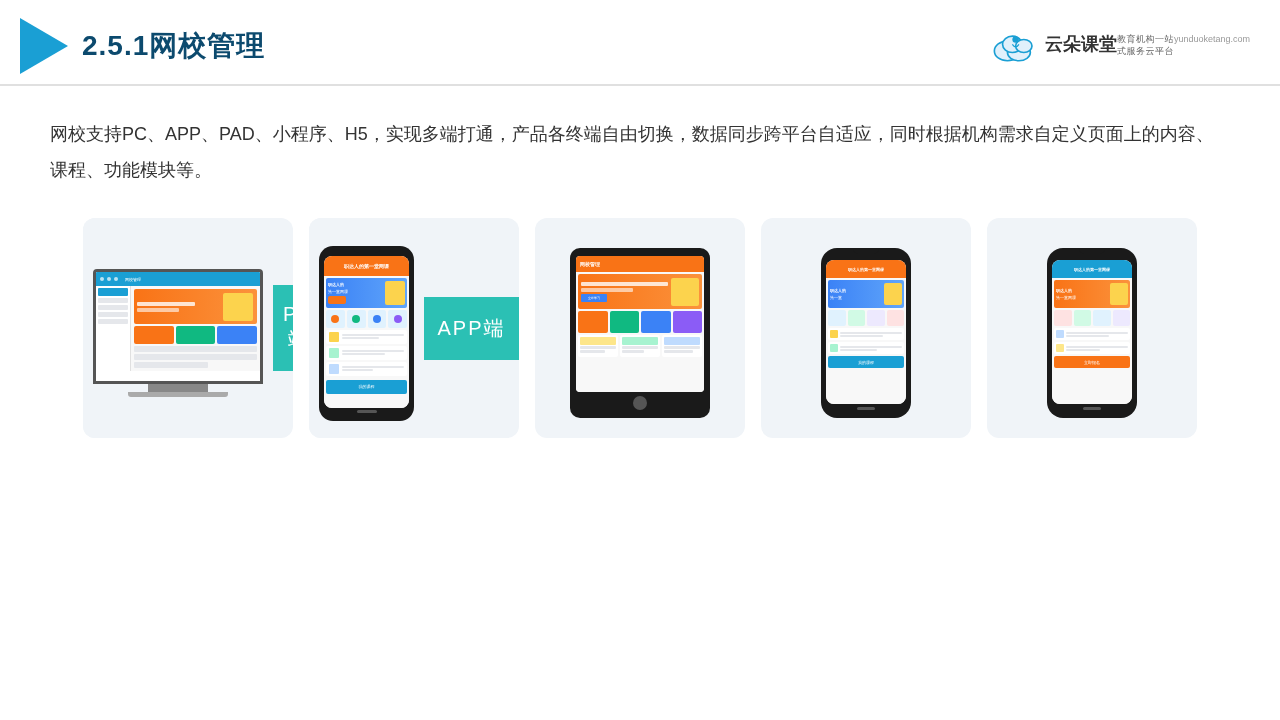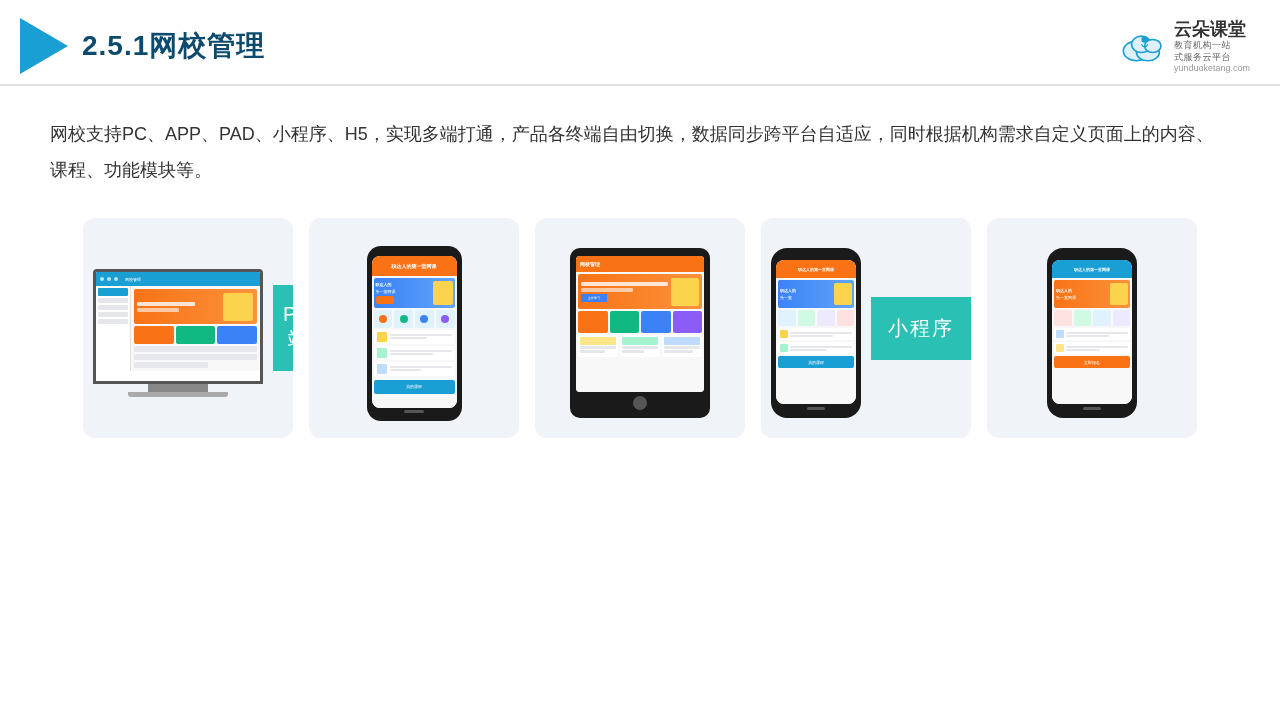--- a/index.html
+++ b/index.html
@@ -54,21 +54,20 @@
       gap: 6px;
     }
 
     .cloud-icon {
       width: 50px;
       height: 36px;
     }
 
     .brand-text {
       display: flex;
-      flex-direction: column;
       align-items: flex-start;
     }
 
     .brand-name {
       font-size: 18px;
       font-weight: bold;
       color: #333;
       line-height: 1.2;
     }
 
@@ -655,20 +654,21 @@
               </div>
               <div style="height:14px;background:#1a9fd4;border-radius:2px;display:flex;align-items:center;justify-content:center;margin-top:2px;">
                 <span style="font-size:4px;color:white;">我的课程</span>
               </div>
             </div>
           </div>
           <div class="phone-bottom-dot"></div>
         </div>
       </div>
     </div>
+    <div class="card-label">APP端</div>
   </div>
 
   <div class="card">
     <div class="card-image-area">
       <div class="tablet-mock">
         <div class="tablet-body">
           <div class="tablet-screen">
             <div class="tablet-screen-header">
               <span style="font-size:5px;color:white;font-weight:bold;">网校管理</span>
             </div>
@@ -755,21 +755,20 @@
               </div>
               <div style="height:12px;background:#1a9fd4;border-radius:2px;display:flex;align-items:center;justify-content:center;">
                 <span style="font-size:4px;color:white;">我的课程</span>
               </div>
             </div>
           </div>
           <div style="width:18px;height:3px;background:#555;border-radius:2px;margin-top:3px;"></div>
         </div>
       </div>
     </div>
-    <div class="card-label">小程序</div>
   </div>
 
   <div class="card">
     <div class="card-image-area">
       <div class="phone-small-mock">
         <div class="phone-small-body">
           <div class="phone-small-notch"></div>
           <div class="phone-small-screen">
             <div style="height:18px;background:#1a9fd4;display:flex;align-items:center;justify-content:center;">
               <span style="font-size:4px;color:white;font-weight:bold;">职达人的第一堂网课</span>

